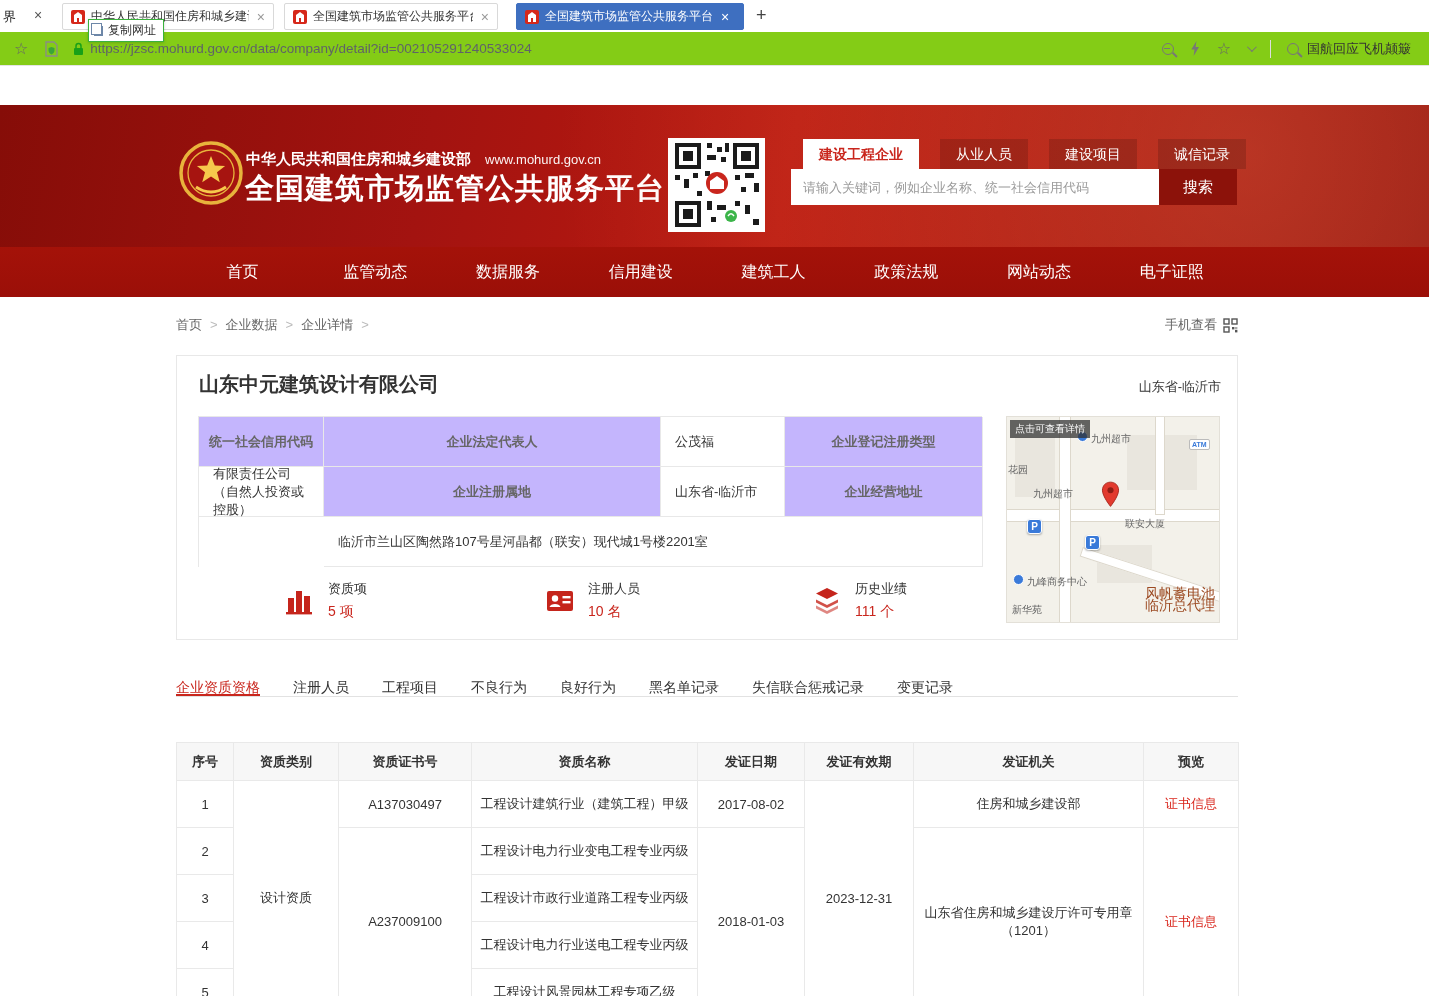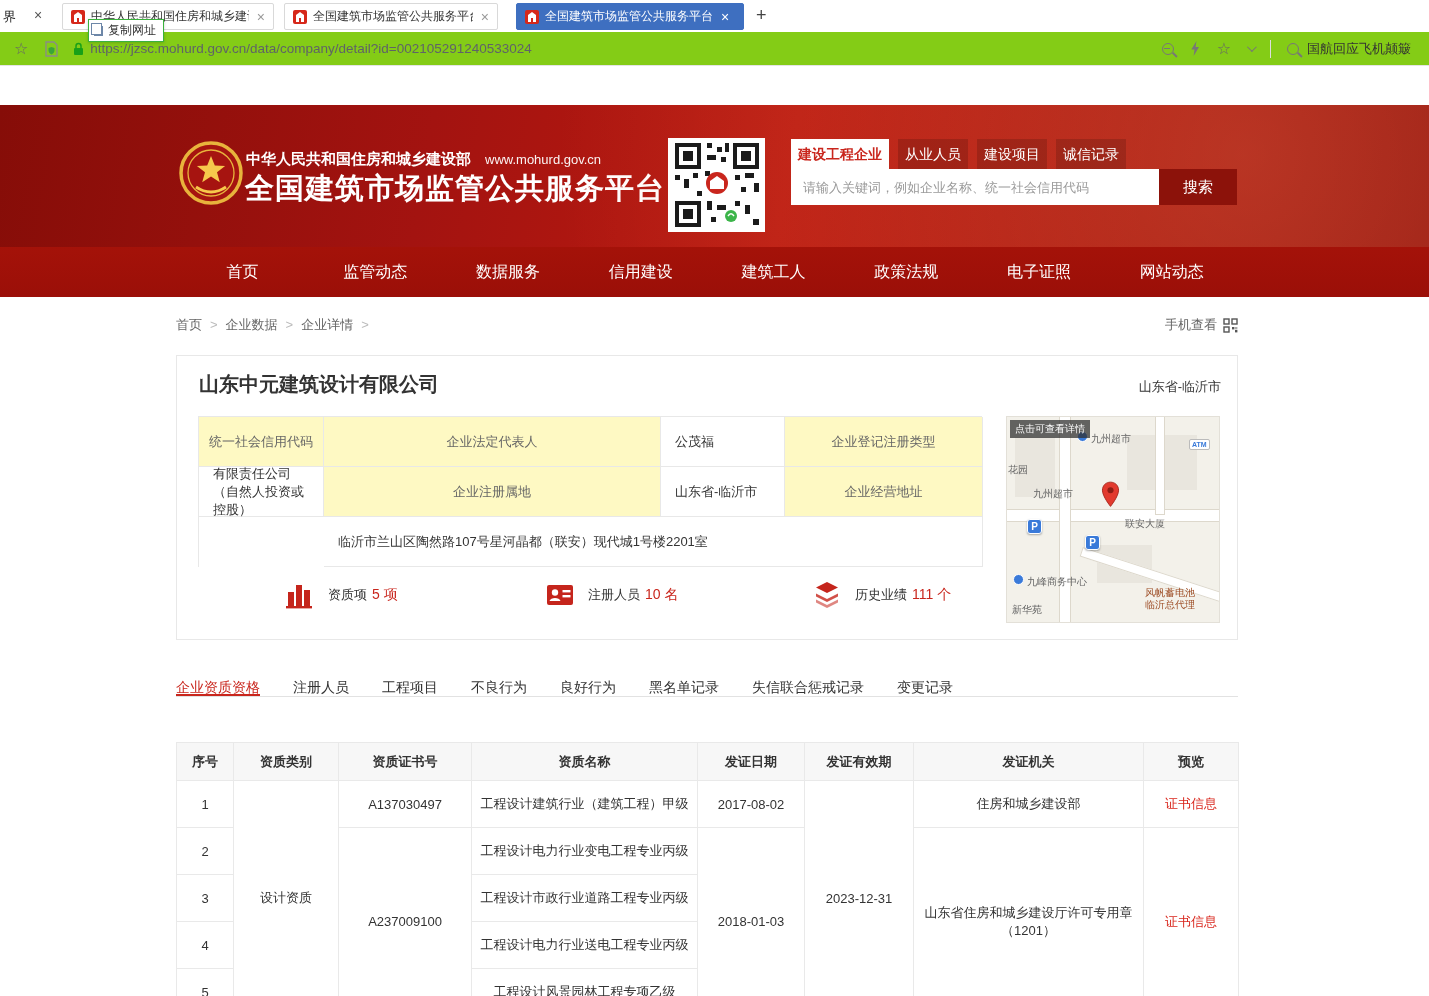--- a/index.html
+++ b/index.html
@@ -54,21 +54,21 @@
   .banner::after { content:''; position:absolute; inset:0;
             background:radial-gradient(circle at 87% 35%, rgba(255,140,100,.30), transparent 55%); pointer-events:none; }
   .emblem { position:absolute; left:179px; top:36px; width:64px; height:64px; }
   .ministry { position:absolute; left:246px; top:45px; font-size:15px; font-weight:bold; color:#fff; }
   .ministry .murl { font-weight:normal; font-size:13px; margin-left:14px; opacity:.95; }
   .site-title { position:absolute; left:245px; top:64px; font-size:29px; font-weight:bold; color:#fff; letter-spacing:1px; }
   .banner-qr { position:absolute; left:668px; top:33px; width:97px; height:94px; background:#fff;
                display:flex; align-items:center; justify-content:center; z-index:2; }
   .bsearch { position:absolute; left:791px; top:34px; width:446px; z-index:2; }
   .stabs { display:flex; gap:9px; height:30px; }
-  .stab { line-height:30px; padding:0 7px; font-size:14px; color:#fff; background:rgba(0,0,0,.15); cursor:pointer; white-space:nowrap; }
+  .stab { line-height:30px; padding:0 16px; font-size:14px; color:#fff; background:rgba(0,0,0,.15); cursor:pointer; white-space:nowrap;margin-left:12px; }
   .stab.active { background:#fff; color:#c9261d; font-weight:bold; }
   .srow { display:flex; height:36px; }
   .srow input { flex:1; border:none; outline:none; padding:0 12px; font-size:13px; color:#333; background:#fff; }
   .srow input::placeholder { color:#9a9a9a; }
   .srow button { width:78px; border:none; background:#8c120a; color:#fff; font-size:15px; cursor:pointer; font-family:inherit; }
 
   
   .nav { position:absolute; top:247px; left:0; width:100%; height:50px; background:linear-gradient(180deg,#a41209,#9b0f08); }
   .nav-inner { margin-left:176px; width:1062px; height:100%; display:grid; grid-template-columns:repeat(8,1fr); }
   .nav-item { display:flex; align-items:center; justify-content:center; color:#fff; font-size:16px; cursor:pointer; }
@@ -79,46 +79,46 @@
   .crumb:not(:last-of-type)::after { content:'>'; color:#bbb; margin:0 8px; }
   .crumbs .right { margin-left:auto; display:flex; align-items:center; gap:6px; cursor:pointer; color:#666; }
 
   
   .card { position:absolute; left:176px; top:355px; width:1062px; height:285px; border:1px solid #e8e8e8; background:#fff; }
   .c-title { position:absolute; left:22px; top:15px; font-size:20px; font-weight:bold; color:#333; }
   .c-region { position:absolute; right:16px; top:22px; font-size:13px; color:#333; }
   .info { position:absolute; left:21px; top:60px; width:784px; display:grid;
           grid-template-columns:125px 337px 124px 198px; grid-auto-rows:50px;
           border-top:1px solid #e8e8e8; border-left:1px solid #e8e8e8; font-size:13px; }
-  .ilabel { background:#fef9c3; color:#666; display:flex; align-items:center; justify-content:center; text-align:left;
-            border-right:1px solid #e8e8e8; border-bottom:1px solid #e8e8e8; padding:0 6px; }
+  .ilabel { background:#c4b5fd; color:#666; display:flex; align-items:center; justify-content:center; text-align:left;
+            border-right:1px solid #e8e8e8; border-bottom:1px solid #e8e8e8; padding:0 6px;font-weight:bold; }
   .ivalue { display:flex; align-items:center; color:#333; padding:0 14px;
             border-right:1px solid #e8e8e8; border-bottom:1px solid #e8e8e8; }
   .span3 { grid-column:2 / 5; }
   .stat { position:absolute; top:224px; display:flex; align-items:center; gap:13px; }
-  .stat .txt { display:flex; flex-direction:row; gap:5px; font-size:13px; color:#333; }
+  .stat .txt { display:flex; flex-direction:column; gap:5px; font-size:13px; color:#333; }
   .stat .val { color:#c9261d; font-size:14px; }
   .stat1 { left:108px; } .stat2 { left:368px; } .stat3 { left:635px; }
 
   
   .map { position:absolute; left:829px; top:60px; width:214px; height:207px; background:#f3f1ea;
          overflow:hidden; border:1px solid #e3e0d8; cursor:pointer; }
   .map-hint { position:absolute; left:3px; top:3px; background:rgba(50,50,50,.75); color:#fff; font-size:10px;
               padding:2px 5px; z-index:6; }
   .blk { position:absolute; background:#e9e6de; }
   .road { position:absolute; background:#fff; border:1px solid #ddd8cc; }
   .mlabel { position:absolute; font-size:10px; color:#666; white-space:nowrap; z-index:3; }
   .pmark { position:absolute; width:15px; height:15px; background:#3a7ad9; color:#fff; font-size:10px; font-weight:bold;
            display:flex; align-items:center; justify-content:center; border-radius:3px; border:1px solid #fff;
            box-shadow:0 1px 2px rgba(0,0,0,.3); z-index:4; }
   .bluedot { position:absolute; width:11px; height:11px; border-radius:50%; background:#3a7ad9; border:1px solid #fff; z-index:4; }
   .atmbox { position:absolute; background:#fff; border:1px solid #bbb; border-radius:2px; font-size:7px; color:#3a7ad9;
             padding:1px 2px; z-index:4; font-weight:bold; }
   .pin { position:absolute; z-index:5; }
-  .battery { position:absolute; font-size:10px; color:#9c4a22; text-align:center; line-height:12px; z-index:3; }
+  .battery { position:absolute; font-size:14px; color:#9c4a22; text-align:center; line-height:12px; z-index:3; }
 
   
   .dtabs { position:absolute; left:176px; top:664px; width:1062px; height:33px; border-bottom:1px solid #e2e2e2;
            display:flex; gap:33px; font-size:14px; color:#333; }
   .dtab { line-height:30px; cursor:pointer; white-space:nowrap;margin-top:8px; }
   .dtab.active { color:#c9261d; border-bottom:2px solid #c9261d; }
 
   
   .qtable { position:absolute; left:176px; top:705px; width:1062px; border-collapse:collapse;
             font-size:13px; color:#333; table-layout:fixed;margin-top:37px; }
@@ -273,22 +273,22 @@
 </div>
 
 <div class="nav">
   <div class="nav-inner">
     <span class="nav-item">首页</span>
     <span class="nav-item">监管动态</span>
     <span class="nav-item">数据服务</span>
     <span class="nav-item">信用建设</span>
     <span class="nav-item">建筑工人</span>
     <span class="nav-item">政策法规</span>
+    <span class="nav-item">网站动态</span>
     <span class="nav-item">电子证照</span>
-    <span class="nav-item">网站动态</span>
   </div>
 </div>
 
 <div class="crumbs">
   <span class="crumb">首页</span>
   <span class="crumb">企业数据</span>
   <span class="crumb">企业详情</span>
   <span class="right">
     <span>手机查看</span>
     <svg width="15" height="15" viewBox="0 0 15 15">

